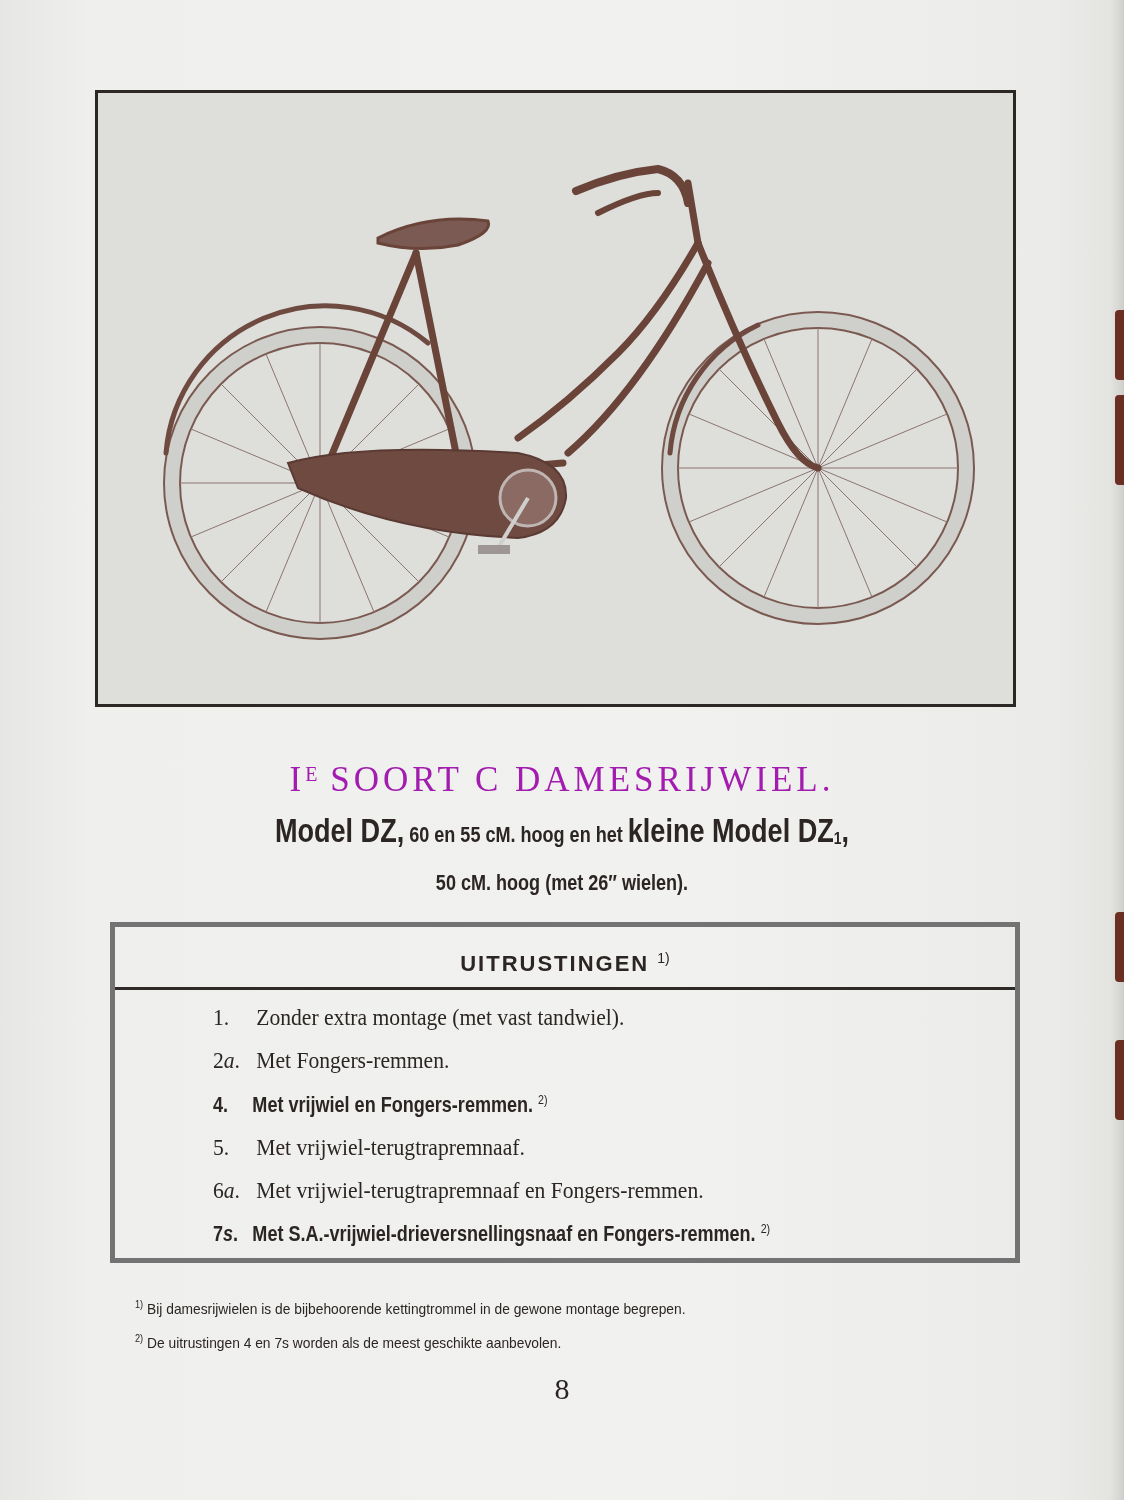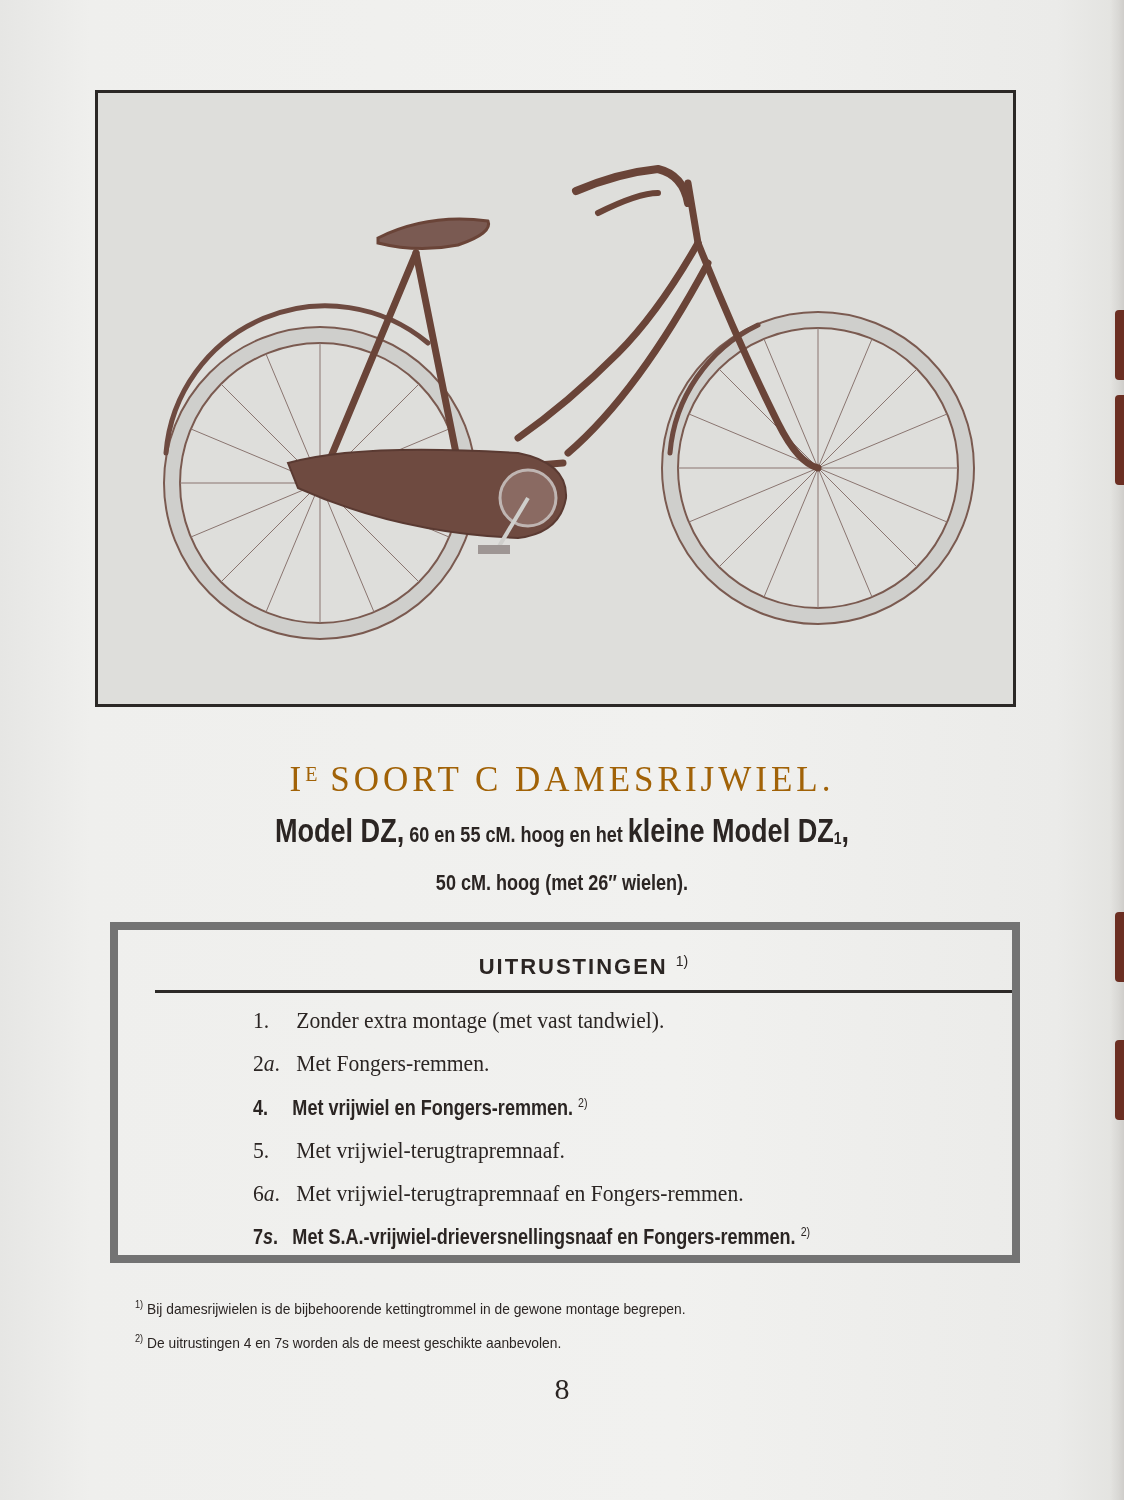--- a/index.html
+++ b/index.html
@@ -22,39 +22,39 @@
       background: #6b2e22;
     }
     .photo-frame {
       position: absolute; left: 95px; top: 90px; width: 921px; height: 617px;
       border: 3px solid #2b2826; background: #dededb; box-sizing: border-box;
       overflow: hidden;
     }
     .photo-frame svg { position: absolute; left: 0; top: 0; }
     .title {
       position: absolute; left: 0; right: 0; top: 760px; text-align: center;
-      font-size: 35px; letter-spacing: 4px; color: #a16207;
+      font-size: 35px; letter-spacing: 4px; color: #a21caf;
     }
     .title .sup { font-size: 20px; vertical-align: 10px; letter-spacing: 0; }
     .subtitle {
       position: absolute; left: 0; right: 0; top: 812px; text-align: center;
       font-family: "Liberation Sans", sans-serif; font-weight: bold; color: #2b2523;
       transform: scaleX(0.82); transform-origin: center;
     }
     .subtitle .big { font-size: 33px; }
     .subtitle .small { font-size: 22px; }
     .subtitle sub { font-size: 17px; vertical-align: -2px; }
     .subtitle2 {
       position: absolute; left: 0; right: 0; top: 870px; text-align: center;
       font-family: "Liberation Sans", sans-serif; font-weight: bold; font-size: 22px;
       color: #2b2523; transform: scaleX(0.82); transform-origin: center;
     }
     .equip-box {
       position: absolute; left: 110px; top: 922px; width: 910px; height: 341px;
-      border: 8px solid #737373; box-sizing: border-box; padding-left: 37px;
+      border: 5px solid #737373; box-sizing: border-box;
     }
     .equip-header {
       height: 60px; border-bottom: 3px solid #2d2a28; text-align: center;
       font-family: "Liberation Sans", sans-serif; font-weight: bold; font-size: 22px;
       letter-spacing: 2px; line-height: 62px; color: #2b2523;
     }
     .equip-header sup { font-size: 14px; font-weight: normal; letter-spacing: 0; }
     .equip-list { list-style: none; margin: 0; padding: 0; position: relative; }
     .equip-item {
       position: absolute; left: 98px; white-space: nowrap; font-size: 24px; color: #2b2523;

